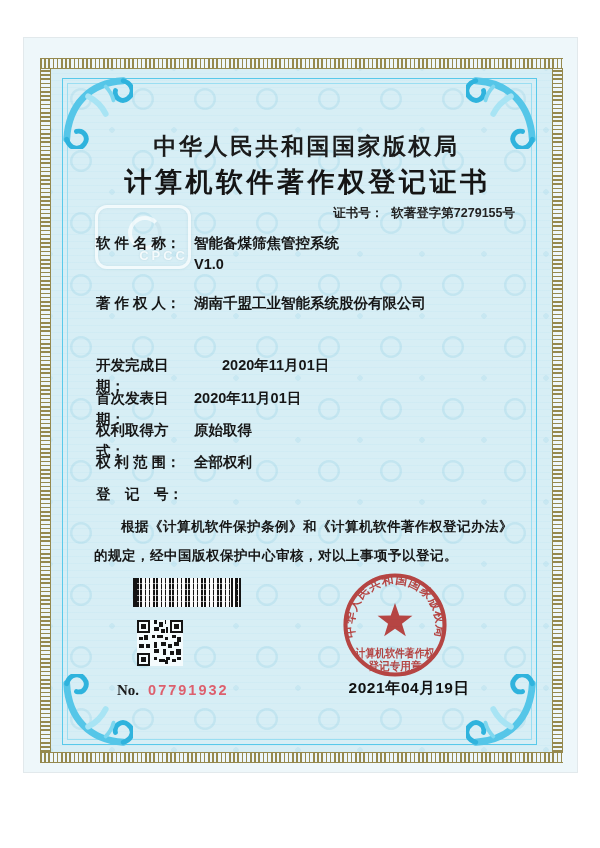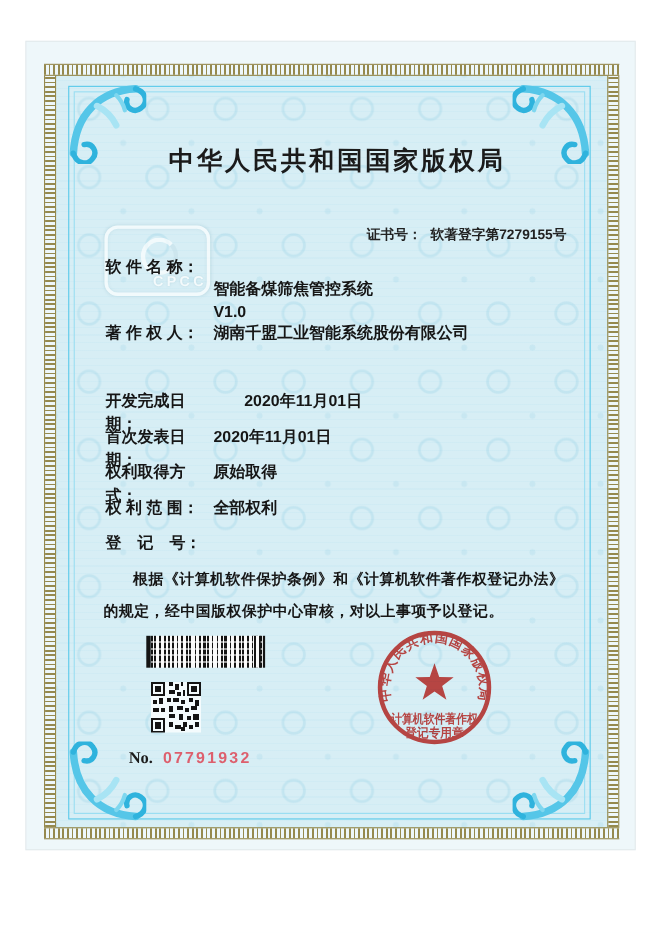--- a/index.html
+++ b/index.html
@@ -137,28 +137,29 @@
         <path d="M52,16 q6,6 8,14" stroke="#7fd7ef" stroke-width="4"></path>
       </g>
     </svg>
   </div>
 
   <div class="cpcc">
     <div class="cpcc-text">CPCC</div>
   </div>
 
   <div class="authority">中华人民共和国国家版权局</div>
+  <div class="cert-title">计算机软件著作权登记证书</div>
   <div class="certno">
     <span>证书号：</span><span class="v">软著登字第7279155号</span>
   </div>
 
   <div class="row" style="top:195px;">
     <span class="lbl">软 件 名 称：</span>
     <span class="val">
-      <span style="display:block;margin-top:20px;">智能备煤筛焦管控系统</span>
+      <span style="display:block;">智能备煤筛焦管控系统</span>
       <span style="display:block;">V1.0</span>
     </span>
   </div>
   <div class="row" style="top:255px;">
     <span class="lbl">著 作 权 人：</span>
     <span class="val">湖南千盟工业智能系统股份有限公司</span>
   </div>
   <div class="row" style="top:317px;gap:28px;">
     <span class="lbl">开发完成日期：</span>
     <span class="val">2020年11月01日</span>
@@ -237,14 +238,15 @@
     </defs>
     <circle cx="60" cy="60" r="54" fill="none" stroke="#d6403c" stroke-width="4.5"></circle>
     <polygon points="60,36 55.3,49.5 41,49.8 52.4,58.5 48.2,72.2 60,64 71.8,72.2 67.6,58.5 79,49.8 64.7,49.5" fill="#d6403c"></polygon>
     <text font-size="13" font-weight="bold" fill="#d6403c" letter-spacing="1">
       <textPath href="#sealArc" startOffset="50%" text-anchor="middle">中华人民共和国国家版权局</textPath>
     </text>
     <text x="60" y="95" text-anchor="middle" font-size="12.5" font-weight="bold" fill="#d6403c" textLength="86" lengthAdjust="spacingAndGlyphs">计算机软件著作权</text>
     <text x="60" y="109" text-anchor="middle" font-size="12.5" font-weight="bold" fill="#d6403c" textLength="58" lengthAdjust="spacingAndGlyphs">登记专用章</text>
   </svg>
 
+  <div class="issue-date">2021年04月19日</div>
 
 </div>
 
 </body></html>

